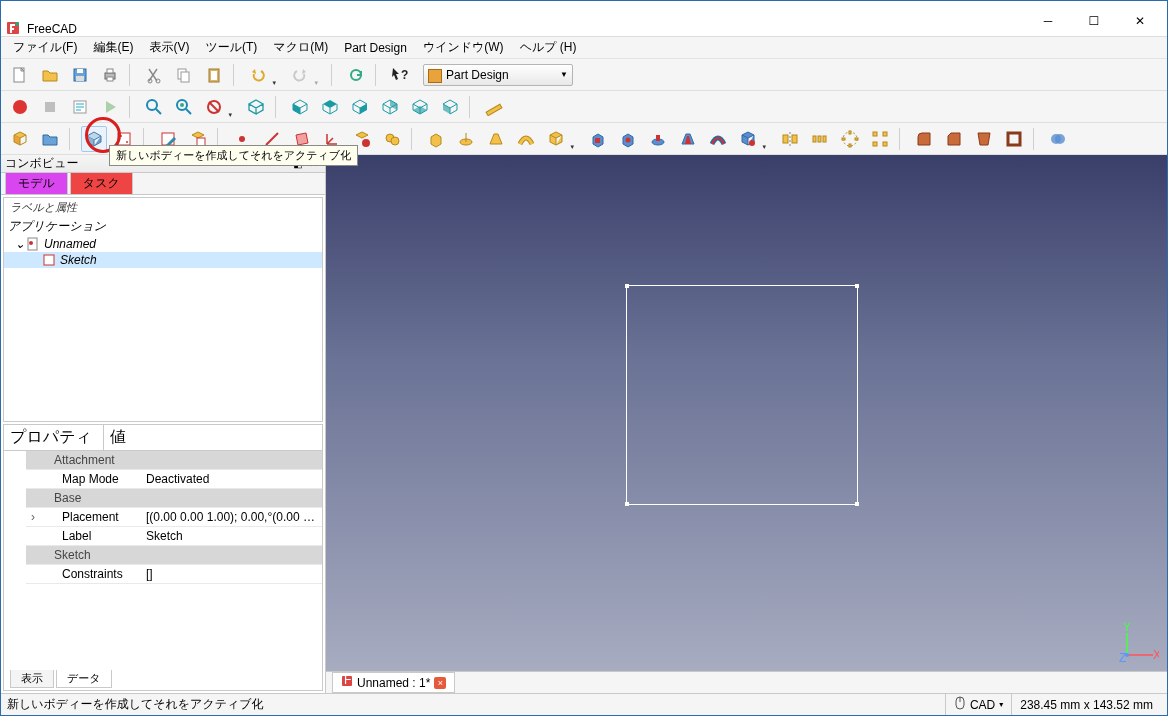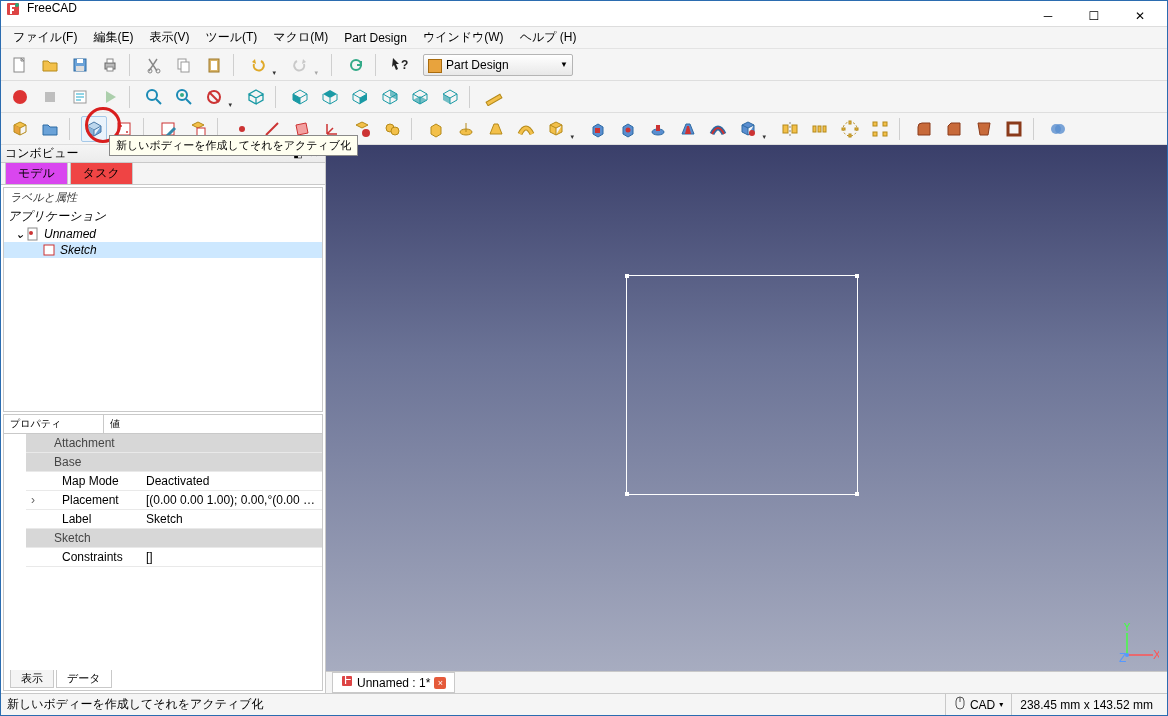--- a/index.html
+++ b/index.html
@@ -1,19 +1,19 @@
 <!DOCTYPE html>
 <html><head>
 <meta charset="utf-8">
 <style>
 * { box-sizing: border-box; margin: 0; padding: 0; font-family: "Segoe UI", "Meiryo UI", sans-serif; font-size: 12px; }
 body { width: 1168px; height: 716px; background: #f0f0f0; display: flex; flex-direction: column; border: 1px solid #2b6cb0; overflow: hidden; }
 
 
-.titlebar { height: 26px; background: #fff; display: flex; align-items: flex-start; padding: 0 4px; border-bottom: 1px solid #ddd; }
+.titlebar { height: 36px; background: #fff; display: flex; align-items: flex-end; padding: 0 4px; border-bottom: 1px solid #ddd; }
 .titlebar .icon { width: 16px; height: 16px; margin-right: 6px; }
 .titlebar .title { flex: 1; }
 .titlebar .wbtn { width: 46px; height: 30px; display: flex; align-items: center; justify-content: center; }
 
 
 .menubar { height: 22px; background: #f5f5f5; display: flex; align-items: center; padding: 0 4px; border-bottom: 1px solid #e3e3e3; }
 .menubar .mitem { padding: 2px 8px; cursor: default; }
 
 
 .toolbars { background: #f5f5f5; }
@@ -45,21 +45,21 @@
 
 .tree-area { flex: 0 0 225px; border: 1px solid #c9c9c9; margin: 2px; overflow: auto; background: #fff; font-style: italic; }
 .tree-hdr { padding: 2px 6px; font-size: 11px; color: #333; }
 .tree-row { display: flex; align-items: center; padding: 1px 4px; font-size: 12px; }
 .tree-row.sel { background: #cde8ff; }
 .tree-caret { width: 12px; text-align: center; }
 .tree-icon { width: 14px; height: 14px; margin-right: 4px; }
 
 .prop-area { flex: 1; display: flex; flex-direction: column; margin: 0 2px 2px 2px; border: 1px solid #c9c9c9; min-height: 0; }
 .prop-hdr { display: flex; border-bottom: 1px solid #c9c9c9; }
-.prop-hdr div { padding: 2px 6px; font-size: 10px; }
+.prop-hdr div { padding: 2px 6px; font-size: 16px; }
 .prop-hdr .c1 { width: 100px; border-right: 1px solid #c9c9c9; }
 .prop-body { flex: 1; overflow: auto; font-size: 12px; margin-left: 22px; }
 .prow { display: flex; border-bottom: 1px solid #e9e9e9; align-items: center; }
 .prow.group { background: #d7d7d7; color: #454545; padding: 2px 6px 2px 28px; }
 .prow .c1 { width: 100px; padding: 2px 6px 2px 22px; }
 .prow .c2 { flex: 1; padding: 2px 6px; white-space: nowrap; overflow: hidden; text-overflow: ellipsis; }
 .prow .caret { width: 14px; text-align: center; color: #666; }
 .prop-tabs { height: 20px; display: flex; padding-left: 6px; align-items: flex-start; background: #fff; }
 .ptab { padding: 1px 10px; font-size: 11px; border: 1px solid #c9c9c9; border-top: none; background: #f4f4f4; margin-right: 2px; }
 .ptab.active { background: #fff; }
@@ -526,26 +526,26 @@
       </div>
     </div>
 
     <div class="prop-area">
       <div class="prop-hdr">
         <div class="c1">プロパティ</div>
         <div>値</div>
       </div>
       <div class="prop-body">
         <div class="prow group">Attachment</div>
-        <div class="prow group">Base</div>
         <div class="prow">
           <span class="caret"></span>
           <div class="c1">Map Mode</div>
           <div class="c2">Deactivated</div>
         </div>
+        <div class="prow group">Base</div>
         <div class="prow">
           <span class="caret">›</span>
           <div class="c1">Placement</div>
           <div class="c2">[(0.00 0.00 1.00); 0.00,°(0.00 mm  0.0...</div>
         </div>
         <div class="prow">
           <span class="caret"></span>
           <div class="c1">Label</div>
           <div class="c2">Sketch</div>
         </div>

